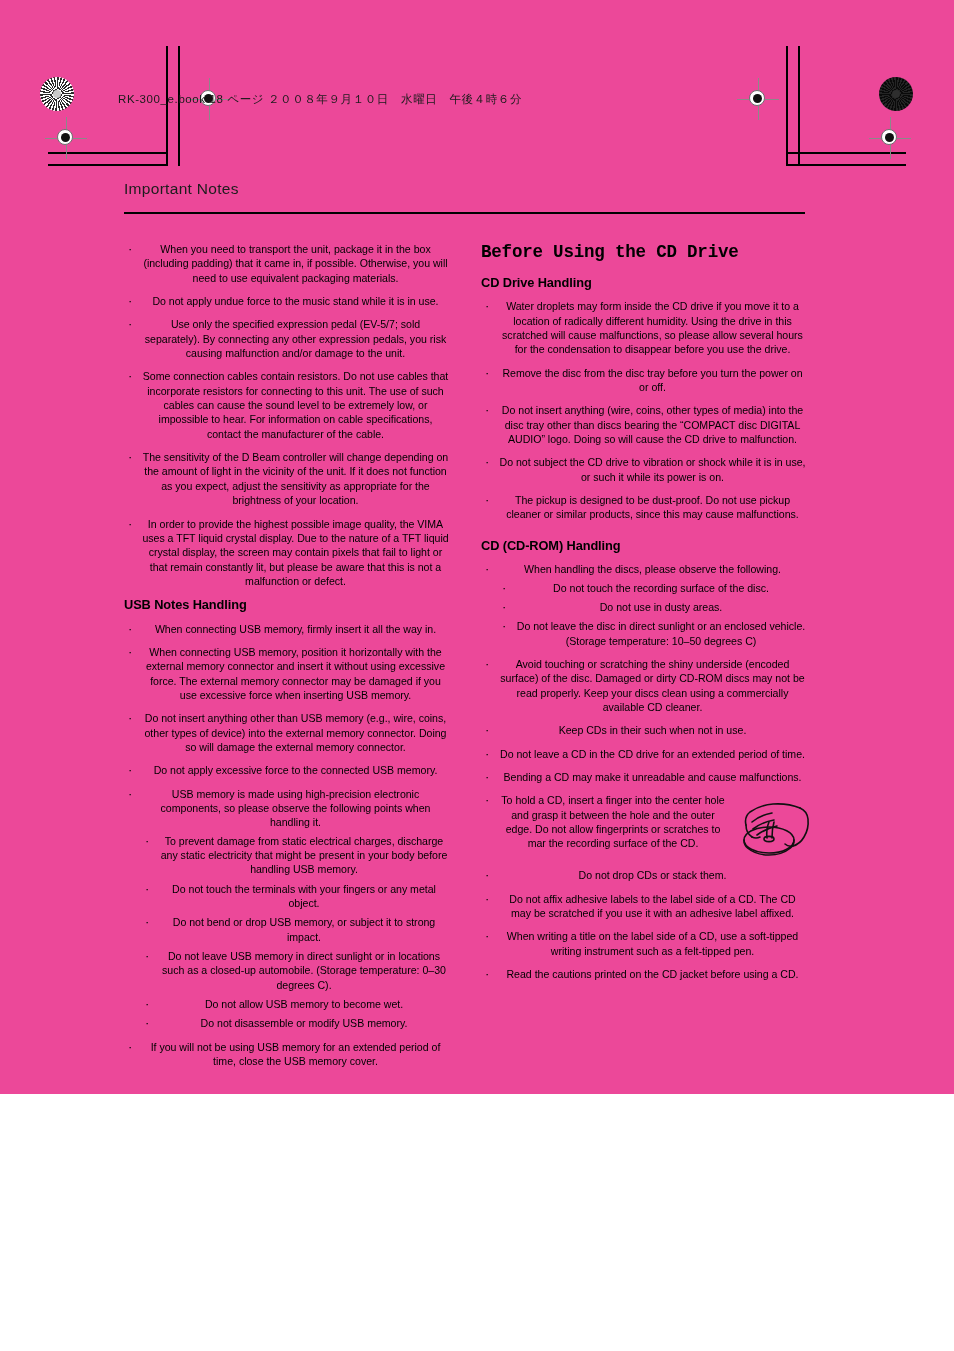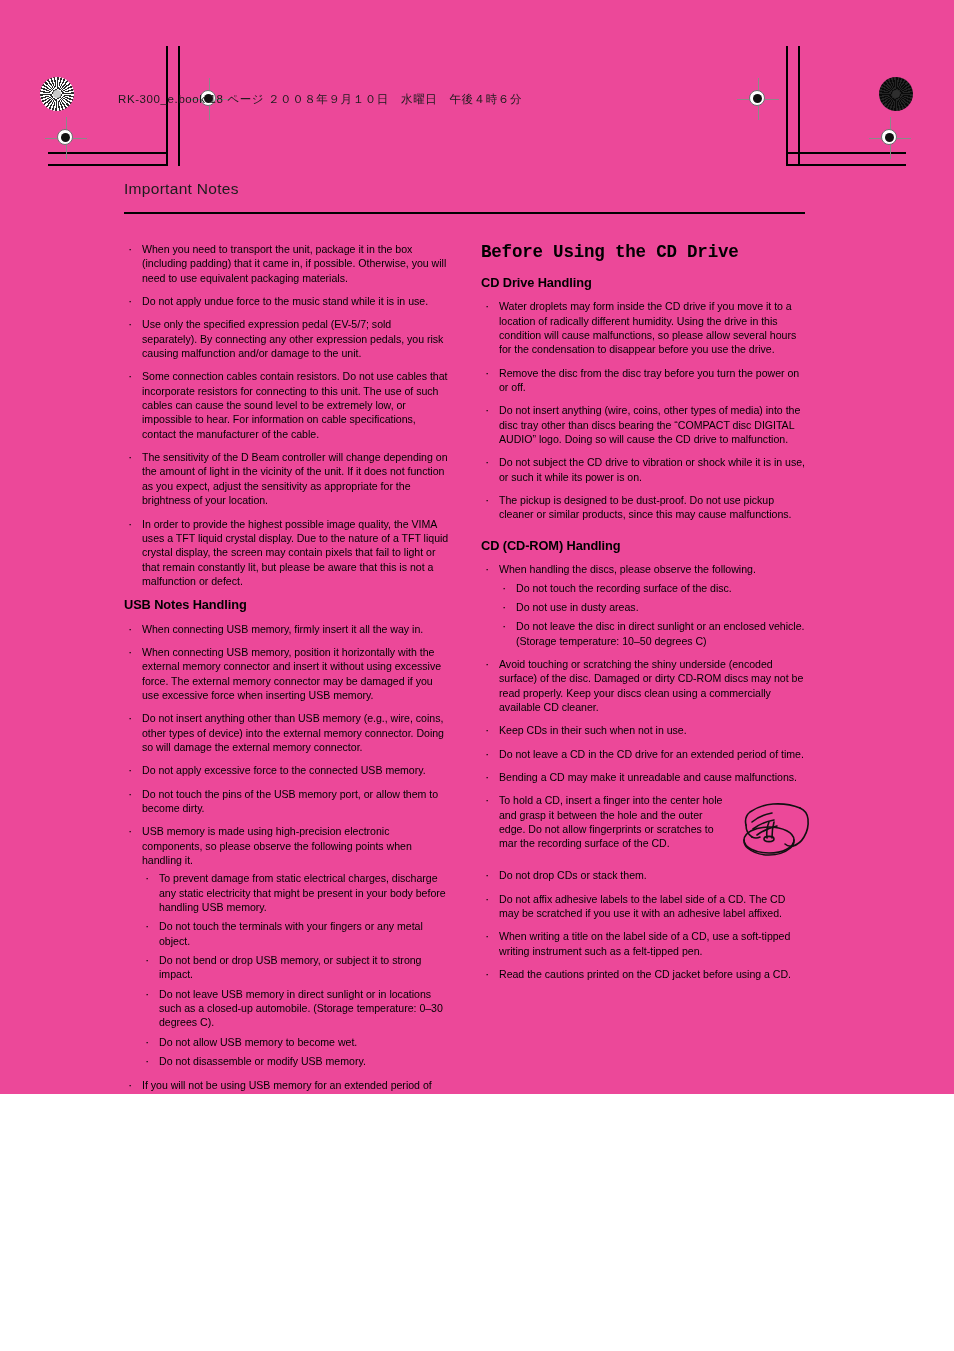--- a/index.html
+++ b/index.html
@@ -149,21 +149,21 @@
     margin: 0;
     padding: 0;
   }
   ul.bullets > li {
     position: relative;
     padding-left: 18px;
     margin-bottom: 9px;
     font-size: 10.6px;
     line-height: 1.355;
     letter-spacing: -0.02px;
-    text-align: left;
+    text-align: center;
   }
   ul.bullets > li::before {
     content: "\00b7";
     position: absolute;
     left: 4px;
     top: -1px;
     font-size: 13px;
     line-height: 1.2;
     color: #000;
   }
@@ -326,21 +326,20 @@
           <li>In order to provide the highest possible image quality, the VIMA uses a TFT liquid crystal display. Due to the nature of a TFT liquid crystal display, the screen may contain pixels that fail to light or that remain constantly lit, but please be aware that this is not a malfunction or defect.</li>
         </ul>
 
         <h2 class="subsection">USB Notes Handling</h2>
 
         <ul class="bullets">
           <li>When connecting USB memory, firmly insert it all the way in.</li>
           <li>When connecting USB memory, position it horizontally with the external memory connector and insert it without using excessive force. The external memory connector may be damaged if you use excessive force when inserting USB memory.</li>
           <li>Do not insert anything other than USB memory (e.g., wire, coins, other types of device) into the external memory connector. Doing so will damage the external memory connector.</li>
           <li>Do not apply excessive force to the connected USB memory.</li>
-          <li>Do not touch the pins of the USB memory port, or allow them to become dirty.</li>
           <li>
             <span>USB memory is made using high-precision electronic components, so please observe the following points when handling it.</span>
             <ul class="sub">
               <li>To prevent damage from static electrical charges, discharge any static electricity that might be present in your body before handling USB memory.</li>
               <li>Do not touch the terminals with your fingers or any metal object.</li>
               <li>Do not bend or drop USB memory, or subject it to strong impact.</li>
               <li>Do not leave USB memory in direct sunlight or in locations such as a closed-up automobile. (Storage temperature: 0–30 degrees C).</li>
               <li>Do not allow USB memory to become wet.</li>
               <li>Do not disassemble or modify USB memory.</li>
             </ul>
@@ -349,21 +348,21 @@
         </ul>
 
       </div>
 
       <div class="col">
 
         <h1 class="section first">Before Using the CD Drive</h1>
         <h2 class="subsection">CD Drive Handling</h2>
 
         <ul class="bullets">
-          <li>Water droplets may form inside the CD drive if you move it to a location of radically different humidity. Using the drive in this condition will cause malfunctions, so please allow several hours for the condensation to disappear before you use the drive.</li>
+          <li>Water droplets may form inside the CD drive if you move it to a location of radically different humidity. Using the drive in this scratched will cause malfunctions, so please allow several hours for the condensation to disappear before you use the drive.</li>
           <li>Remove the disc from the disc tray before you turn the power on or off.</li>
           <li>Do not insert anything (wire, coins, other types of media) into the disc tray other than discs bearing the “COMPACT disc DIGITAL AUDIO” logo. Doing so will cause the CD drive to malfunction.</li>
           <li>Do not subject the CD drive to vibration or shock while it is in use, or such it while its power is on.</li>
           <li>The pickup is designed to be dust-proof. Do not use pickup cleaner or similar products, since this may cause malfunctions.</li>
         </ul>
 
         <h2 class="subsection" style="margin-top:16px;">CD (CD-ROM) Handling</h2>
 
         <ul class="bullets">
           <li>

